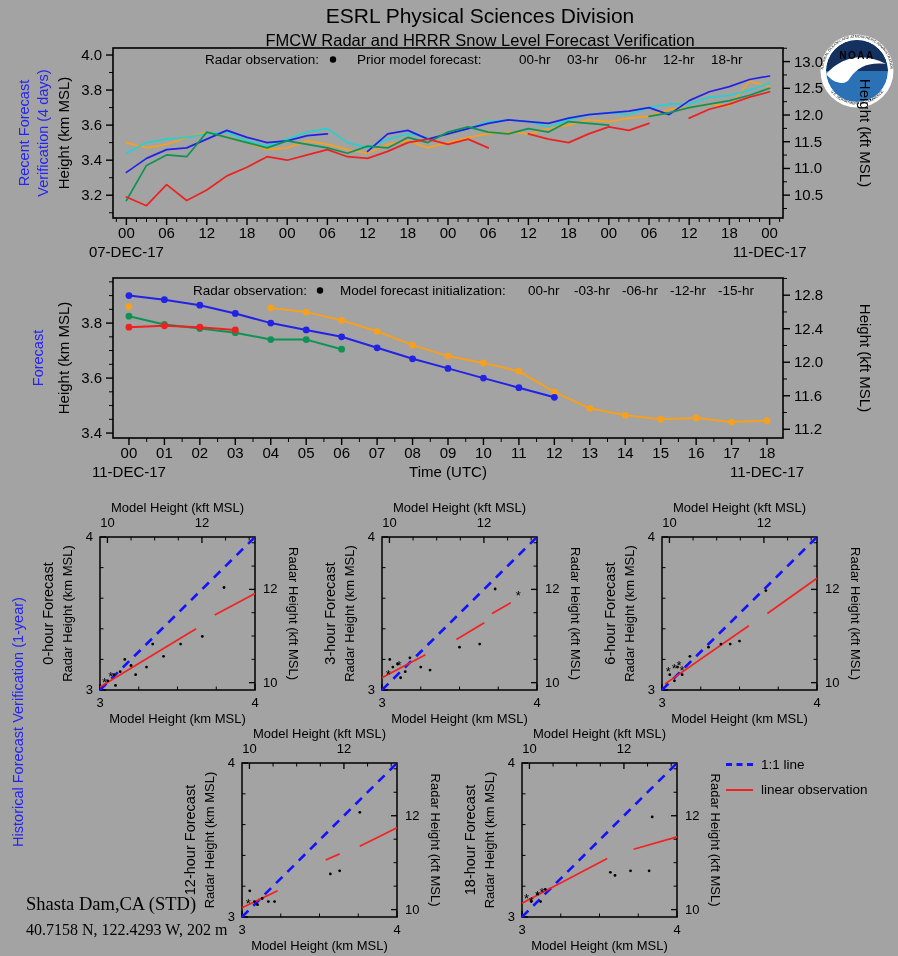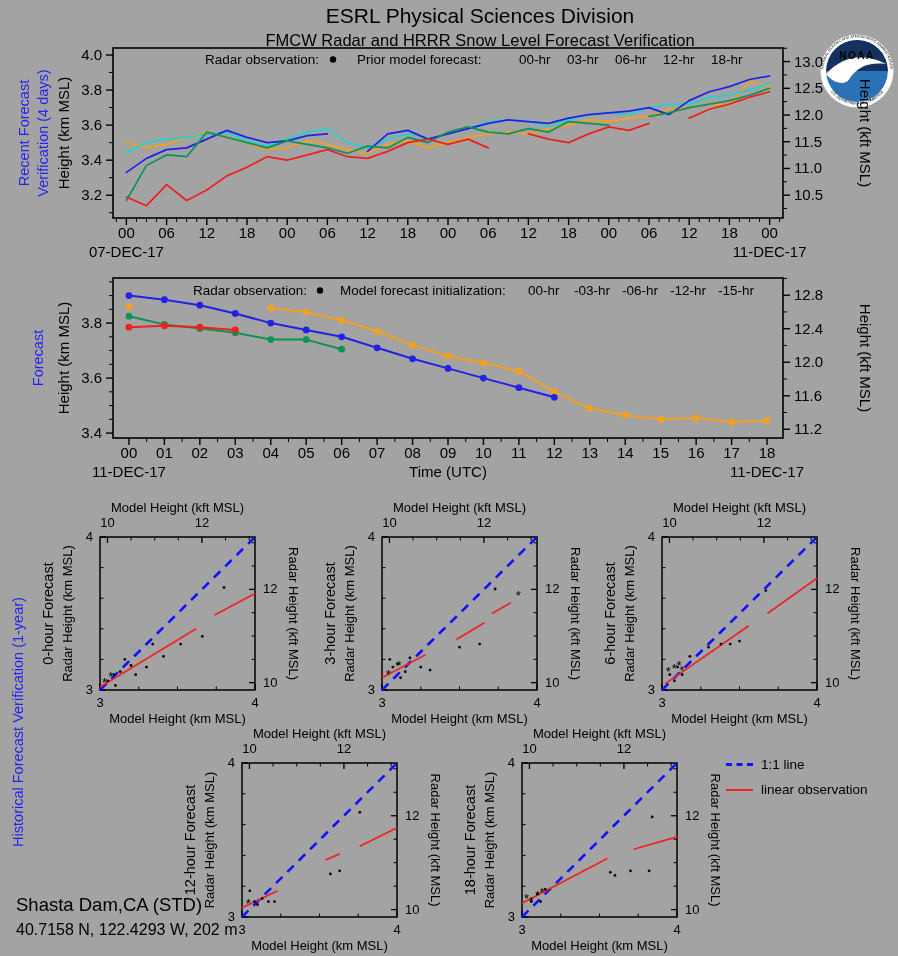--- a/index.html
+++ b/index.html
@@ -6,21 +6,21 @@
   .page{position:relative;width:898px;height:956px;background:#a3a3a3;overflow:hidden;
         font-family:"Liberation Sans",sans-serif;color:#000;}
   .titlewrap{position:absolute;left:0;top:0;width:960px;text-align:center;}
   .title{font-size:21px;margin-top:4px;}
   .subtitle{font-size:16.5px;margin-top:3px;}
   .charts-svg{position:absolute;left:0;top:0;}
   svg text{font-family:"Liberation Sans",sans-serif;fill:#000;}
   .vlabel{position:absolute;white-space:nowrap;font-size:14.5px;
           transform:translate(-50%,-50%) rotate(-90deg);}
   .vlabel.blue{color:#2424F0;}
-  .station{position:absolute;left:16px;}
+  .station{position:absolute;left:26px;font-family:Liberation Serif, serif;}
   .station-name{top:894px;font-size:18.5px;}
   .station-loc{top:921px;font-size:16px;}
   .legend-box{position:absolute;left:726px;top:752px;font-size:13.5px;}
   .legend-row{display:flex;align-items:center;gap:8px;height:25px;}
   .dash-sample{width:27px;height:0;border-top:3px dashed #1212FF;}
   .solid-sample{width:27px;height:0;border-top:2.5px solid #F22222;}
   .noaa{position:absolute;left:820px;top:2px;margin-top:32px;}
 </style>
 </head>
 <body>

